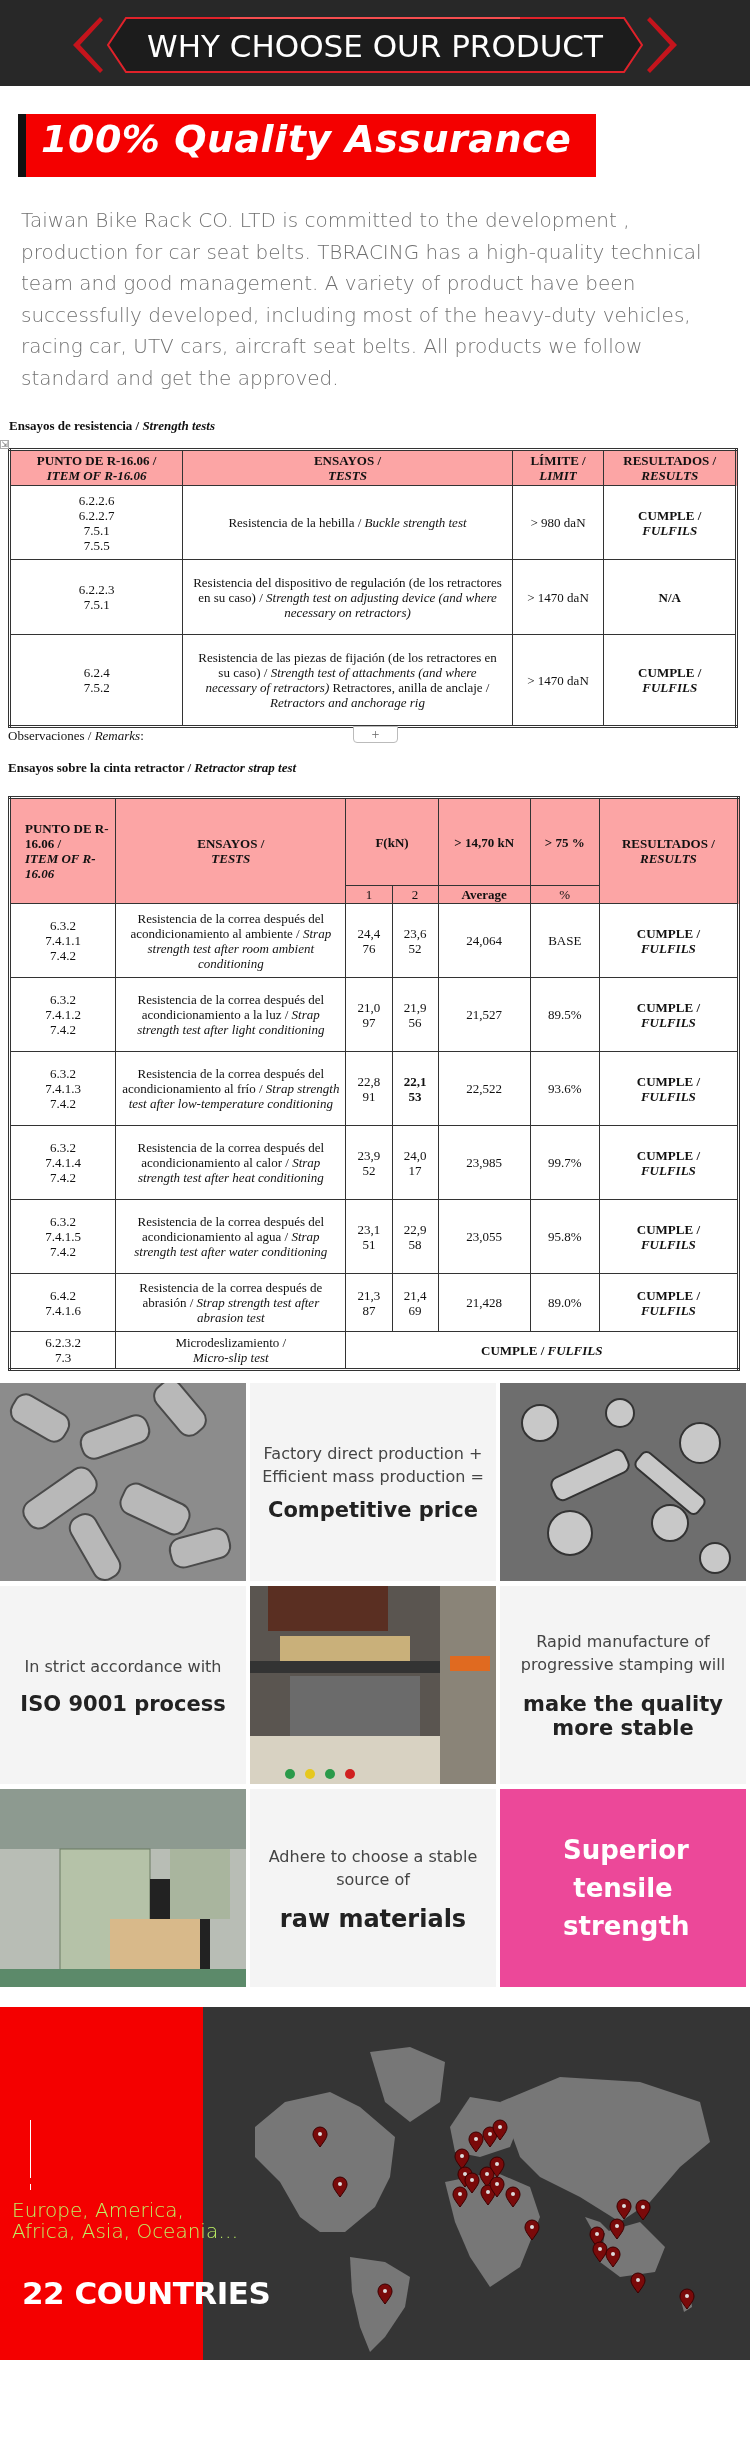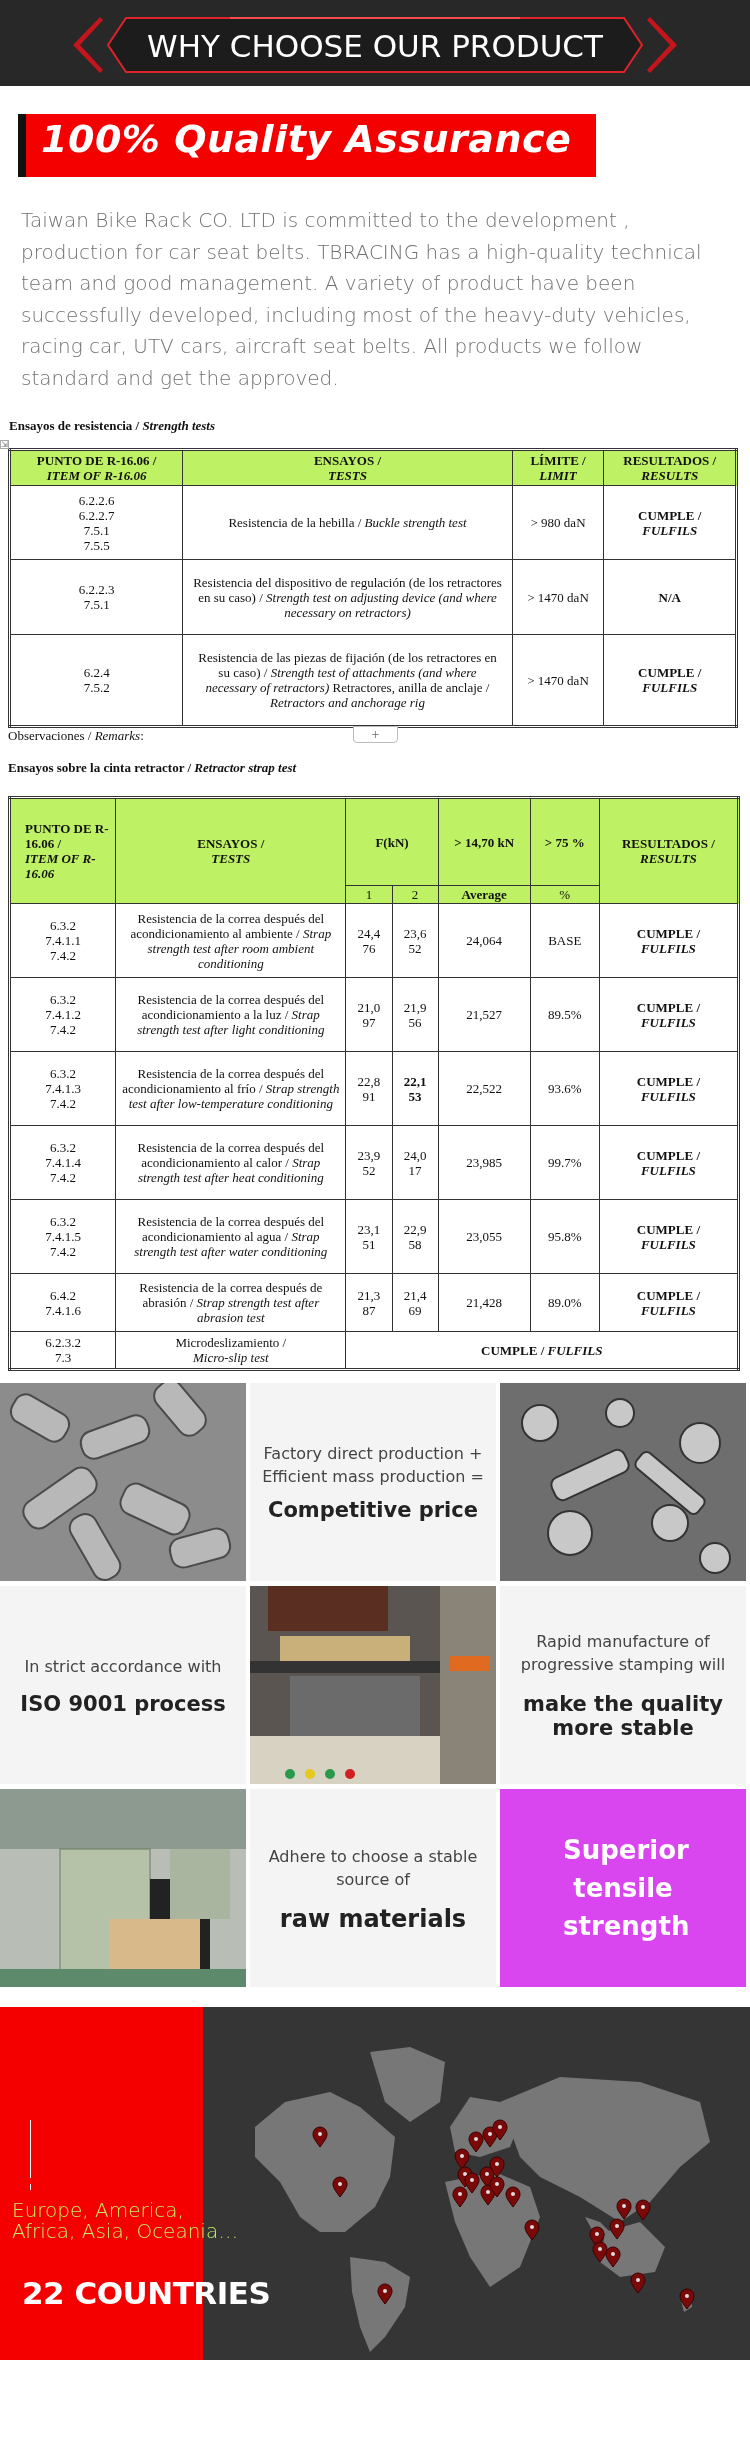--- a/index.html
+++ b/index.html
@@ -16,31 +16,31 @@
   .qa-badge span { position: absolute; left: 15px; top: 3px; font-family: "DejaVu Sans", sans-serif; font-weight: bold; font-style: italic; font-size: 38px; color: #fff; letter-spacing: 0.5px; }
   .intro { margin: 24px 0 0 21px; width: 700px; font-family: "DejaVu Sans", sans-serif; font-weight: 200; color: #707070; font-size: 20px; line-height: 31.5px; }
 
   
   .doc { font-family: "Liberation Serif", serif; color: #111; }
   .sec-title { font-size: 13px; font-weight: bold; margin-left: 8px; }
   .sec-title i { font-weight: bold; }
   .move-icon { position: absolute; left: 0; width: 9px; height: 9px; border: 1px solid #aaa; font-size: 8px; line-height: 7px; color: #666; text-align: center; }
   table.t { border-collapse: collapse; border: 3px double #333; margin-left: 8px; }
   table.t td, table.t th { border: 1px solid #333; text-align: center; vertical-align: middle; font-size: 13px; line-height: 15px; padding: 0 2px; }
-  table.t th { background: #bef264; font-weight: bold; }
+  table.t th { background: #fca5a5; font-weight: bold; }
   .remarks { position: relative; font-size: 13px; margin-left: 8px; height: 20px; }
   .plus-btn { position: absolute; left: 345px; top: -2px; width: 45px; height: 17px; border: 1px solid #bbb; border-radius: 0 0 4px 4px; background: #fff; text-align: center; line-height: 15px; font-size: 14px; color: #666; }
   .b { font-weight: bold; }
 
   
   .grid { display: grid; grid-template-columns: 246px 246px 246px; column-gap: 4px; row-gap: 5px; margin-top: 12px; }
   .tile { height: 198px; position: relative; overflow: hidden; background: #f4f4f4; display: flex; flex-direction: column; justify-content: center; align-items: center; text-align: center; }
   .tile .small { font-family: "DejaVu Sans", sans-serif; font-weight: 400; font-size: 16px; color: #444; line-height: 23px; }
   .tile .big { font-family: "DejaVu Sans", sans-serif; font-weight: 600; font-size: 21px; color: #222; line-height: 24px; margin-top: 10px; }
-  .tile.dark { background: #d946ef; }
+  .tile.dark { background: #ec4899; }
   .tile.dark .big { color: #fff; font-size: 26px; line-height: 38px; margin-top: 0; }
   .photo { background: #777; }
   .photo svg { position: absolute; left: 0; top: 0; }
 
   
   .map { position: relative; margin-top: 20px; width: 750px; height: 353px; background: #353535; }
   .map .red { position: absolute; left: 0; top: 0; width: 203px; height: 353px; background: #f40000; }
   .map svg { position: absolute; left: 0; top: 0; }
   .vline { position: absolute; left: 30px; top: 113px; width: 1px; height: 58px; background: #fff; }
   .vline2 { position: absolute; left: 30px; top: 177px; width: 1px; height: 6px; background: #fff; }

